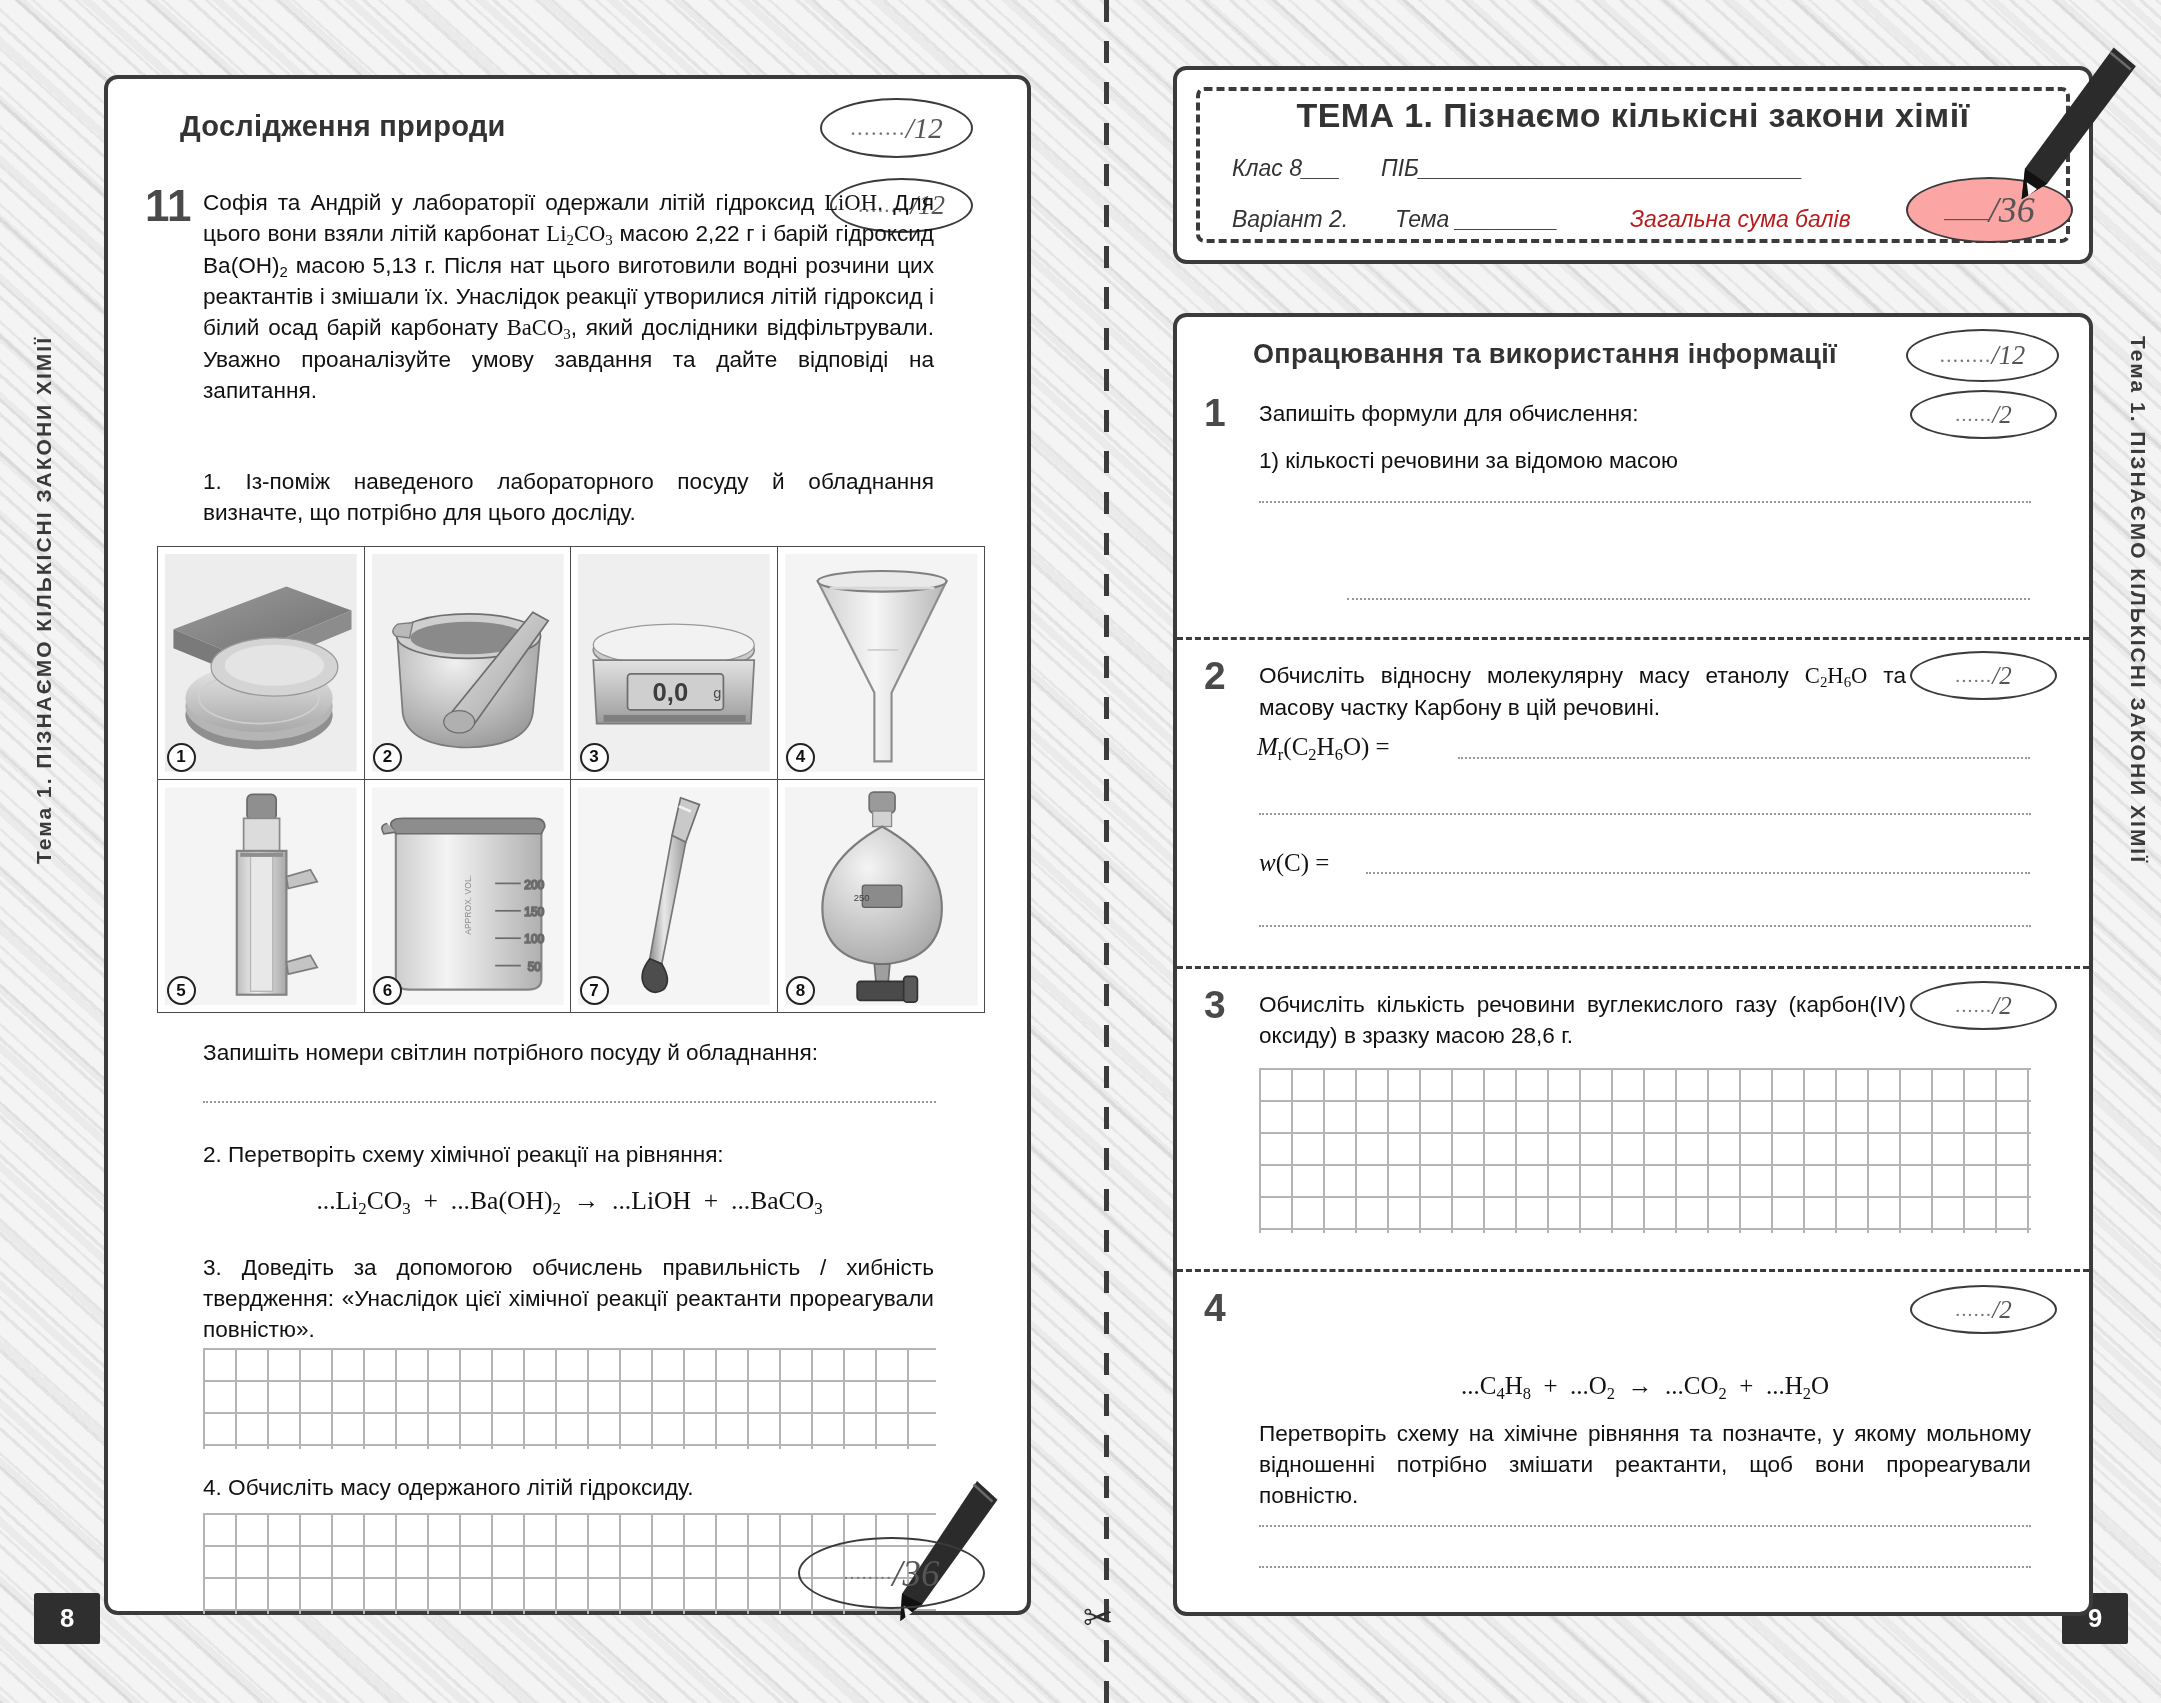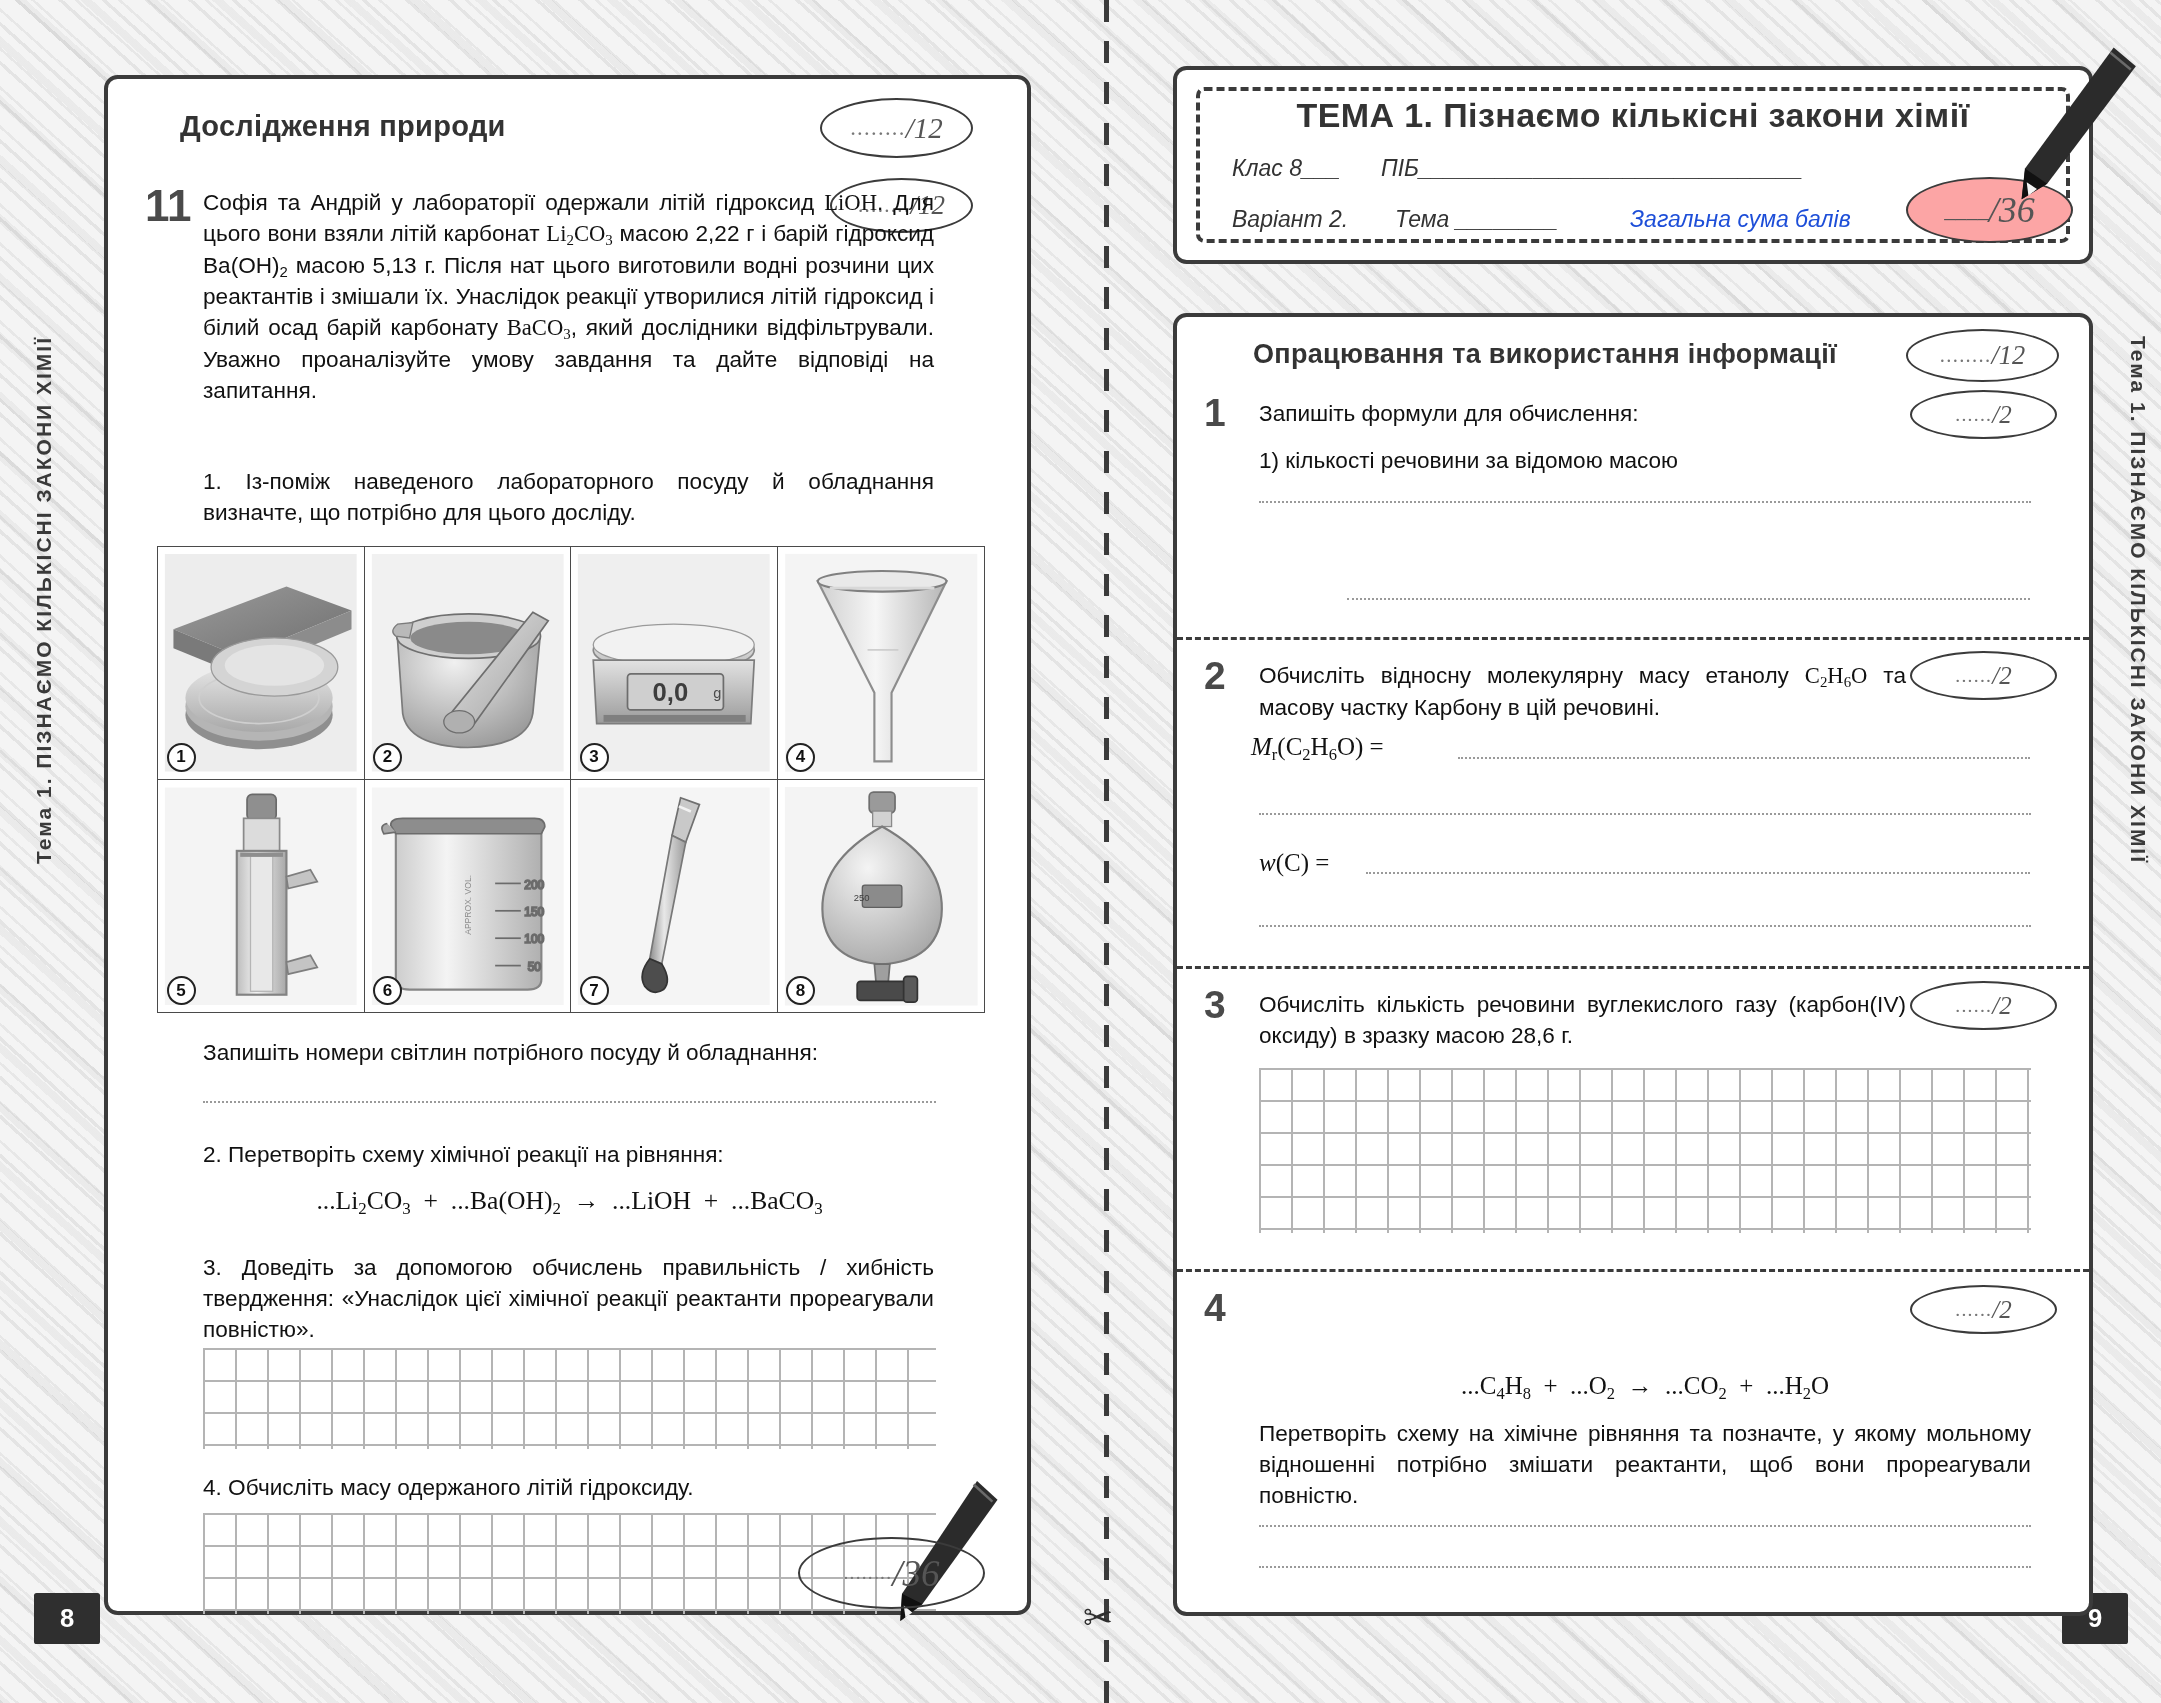--- a/index.html
+++ b/index.html
@@ -463,21 +463,21 @@
         <span>ПІБ</span><span>______________________________</span>
       </div>
 
       <div class="ital" style="position:absolute;left:55px;top:136px;font-size:23px;color:#333;">Варіант 2.</div>
 
       <div class="ital" style="position:absolute;left:218px;top:136px;font-size:23px;color:#333;">
         <span>Тема</span>
         <span>________</span>
       </div>
 
-      <div class="ital" style="position:absolute;left:453px;top:136px;font-size:23px;color:#1d4ed8;">Загальна сума балів</div>
+      <div class="ital" style="position:absolute;left:453px;top:136px;font-size:23px;color:#b91c1c;">Загальна сума балів</div>
 
       <div class="bubble" style="left:729px; top:107px; width:167px; height:66px; font-size:36px; background:#fca5a5;">
         <span style="font-style:normal;font-size:0.62em;color:#555;">____</span>
           <span class="den">/36</span>
       </div>
 
       <svg class="pencil" style="left:819px; top:-25.6px; width:145px; height:162px;" viewBox="0 0 170 190">
         <path d="M138 4 L164 26 L60 164 L30 182 L34 146 Z" fill="#2b2b2b"></path>
         <path d="M34 146 L60 164 L30 182 Z" fill="#111"></path>
         <path d="M134 10 L158 30" stroke="#6a6a6a" stroke-width="3"></path>
@@ -514,21 +514,21 @@
 
       <div class="body-txt" style="position:absolute;left:82px;top:344px;width:647px;">
         Обчисліть відносну молекулярну масу етанолу <span class="serif nowrap">C<sub>2</sub>H<sub>6</sub>O</span> та масову частку Карбону в цій речовині.
       </div>
 
       <div class="bubble" style="left:733px; top:334px; width:147px; height:49px; font-size:25px;">
         <span class="dots">......</span>
           <span class="den">/2</span>
       </div>
 
-      <div class="serif" style="position:absolute;left:74px;top:416px;font-size:25px;color:#111;">
+      <div class="serif" style="position:absolute;left:80px;top:416px;font-size:25px;color:#111;">
         <span class="ital">M</span><sub style="font-style:normal;">r</sub>(C<sub>2</sub>H<sub>6</sub>O)&nbsp;=
       </div>
       <div class="dotline" style="position:absolute;left:281px;top:440px;width:572px;"></div>
       <div class="dotline" style="position:absolute;left:82px;top:496px;width:772px;"></div>
 
       <div class="serif" style="position:absolute;left:82px;top:532px;font-size:25px;color:#111;">
         <span class="ital">w</span>(C)&nbsp;=
       </div>
       <div class="dotline" style="position:absolute;left:189px;top:555px;width:664px;"></div>
       <div class="dotline" style="position:absolute;left:82px;top:608px;width:772px;"></div>

